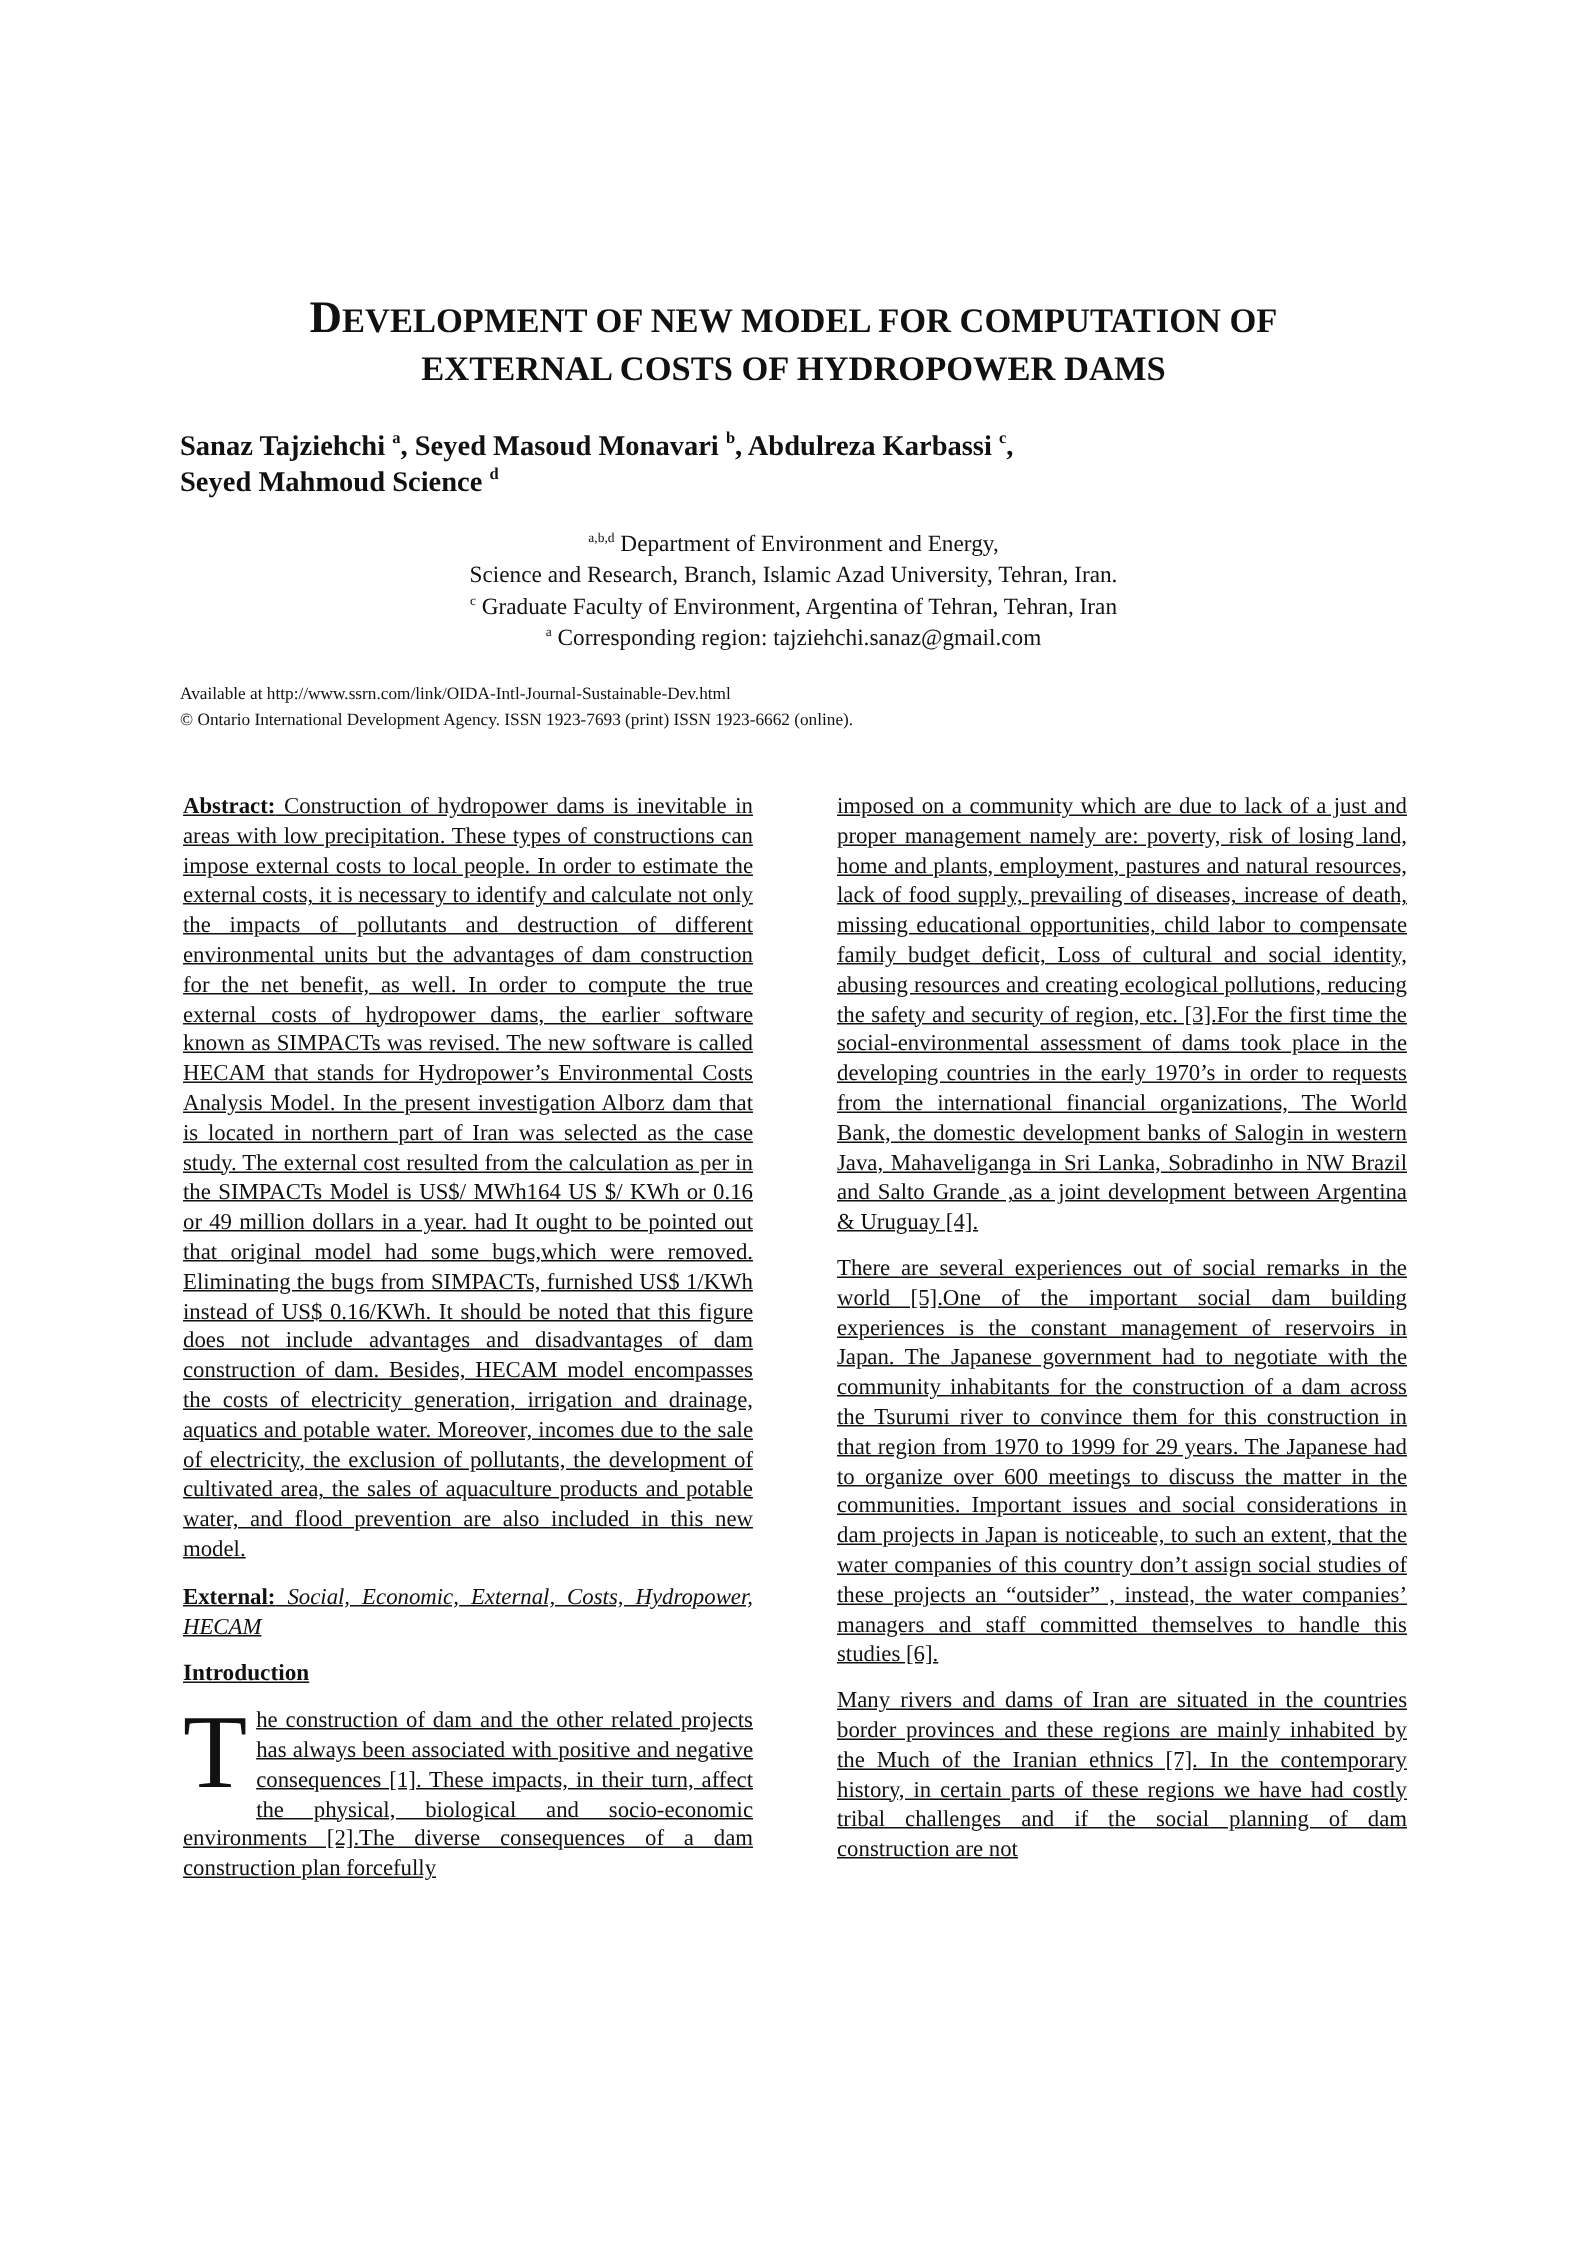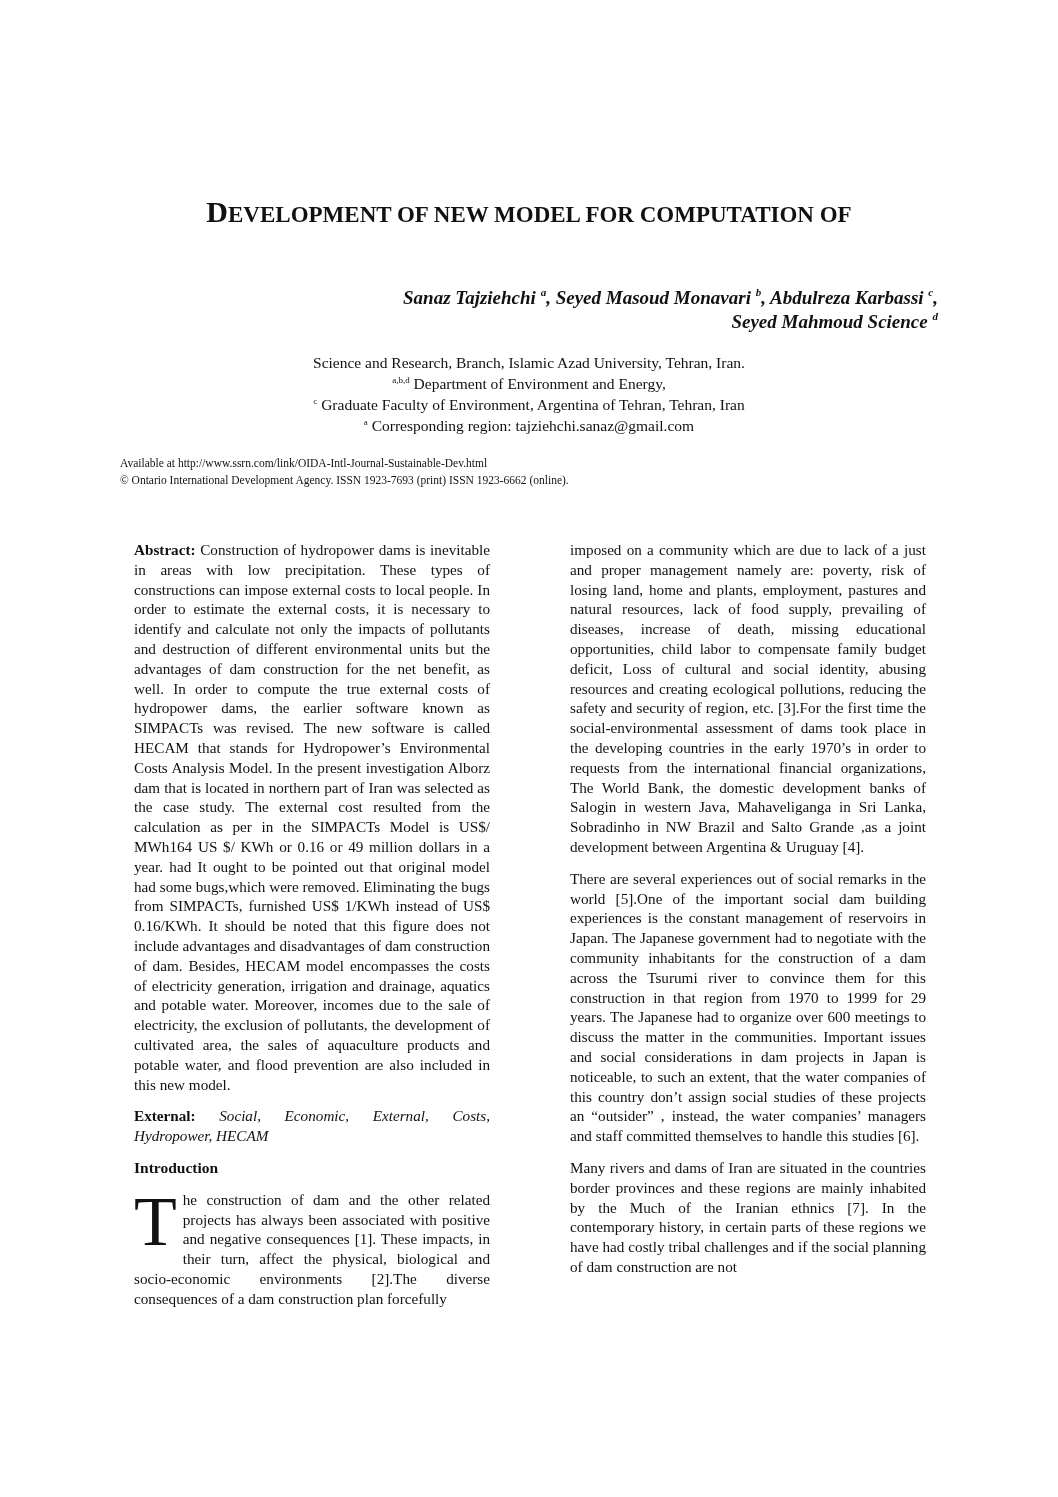--- a/index.html
+++ b/index.html
@@ -5,71 +5,72 @@
   html, body { margin:0; padding:0; background:#ffffff; }
   body { width:1058px; height:1497px; position:relative; overflow:hidden; color:#111;
          font-family:"Liberation Serif", "DejaVu Serif", serif; }
   .page { position:absolute; left:0; top:0; width:1058px; height:1497px; }
 
   .title { position:absolute; left:120px; top:196px; width:818px; text-align:center;
            font-weight:bold; font-size:23px; line-height:32px; letter-spacing:0px; }
   .title .cap { font-size:30px; }
   .title .line1 span.rest { font-size:23px; }
 
-  .authors { position:absolute; left:120px; top:286px; width:818px; text-align:right;
-             font-weight:bold; font-size:19px; line-height:24px;font-style:italic; }
+  .authors { position:absolute; left:120px; top:286px; width:818px; text-align:left;
+             font-weight:bold; font-size:19px; line-height:24px; }
   .authors sup { font-size:11px; vertical-align:8px; line-height:0; }
 
   .affils { position:absolute; left:120px; top:352px; width:818px; text-align:center;
             font-size:15.5px; line-height:21px; }
   .affils sup { font-size:9px; vertical-align:6px; line-height:0; }
 
   .avail { position:absolute; left:120px; top:455px; width:818px; text-align:left;
            font-size:11.5px; line-height:17px; }
 
   .col { position:absolute; top:528px; width:380px; font-size:15.2px; line-height:19.8px;
          text-align:justify; }
   .col.left { left:122px; }
   .col.right { left:558px; }
-  .col p { margin:12px; }
+  .col p { margin:0;text-decoration:underline; }
   .col p + p { margin-top:11px; }
 
   .abstract-label { font-weight:bold; }
   .keywords { margin-top:12px !important; }
   .keywords .kw-label { font-weight:bold; }
   .keywords .kw-list { font-style:italic; }
 
   .intro-heading { text-align:left; font-weight:bold; font-size:15.5px; margin-top:12px !important;
                    margin-bottom:0; }
   .dropcap { float:left; font-size:70px; line-height:56px; margin:4px 6px 0 0; padding:0;
              font-family:"Liberation Serif", serif; }
 </style>
 </head>
 <body>
 
 <div class="page">
 
   <div class="title">
     <div class="line1"><span class="cap">D</span><span class="rest">EVELOPMENT OF NEW MODEL FOR COMPUTATION OF</span></div>
+    <div class="line2">EXTERNAL COSTS OF HYDROPOWER DAMS</div>
   </div>
 
   <div class="authors">
     <span>Sanaz Tajziehchi</span>
     <sup>a</sup><span>, </span>
     <span>Seyed Masoud Monavari</span>
     <sup>b</sup><span>, </span>
     <span>Abdulreza Karbassi</span>
     <sup>c</sup><span>,</span><br>
     <span>Seyed Mahmoud Science</span>
     <sup>d</sup>
   </div>
 
   <div class="affils">
+    <div><sup>a,b,d</sup><span> Department of Environment and Energy,</span></div>
     <div>Science and Research, Branch, Islamic Azad University, Tehran, Iran.</div>
-    <div><sup>a,b,d</sup><span> Department of Environment and Energy,</span></div>
     <div><sup>c</sup><span> Graduate Faculty of Environment, Argentina of Tehran, Tehran, Iran</span></div>
     <div><sup>a</sup><span> Corresponding region: tajziehchi.sanaz@gmail.com</span></div>
   </div>
 
   <div class="avail">
     <div>Available at http://www.ssrn.com/link/OIDA-Intl-Journal-Sustainable-Dev.html</div>
     <div>© Ontario International Development Agency. ISSN 1923-7693 (print) ISSN 1923-6662 (online).</div>
   </div>
 
   <div class="col left">

